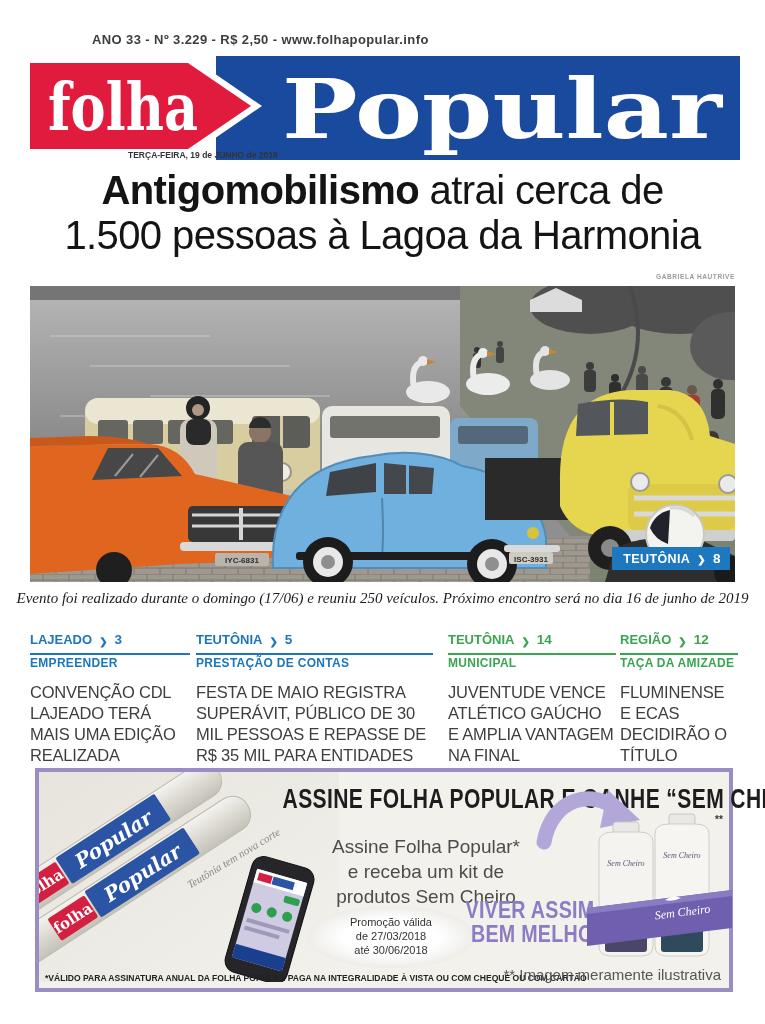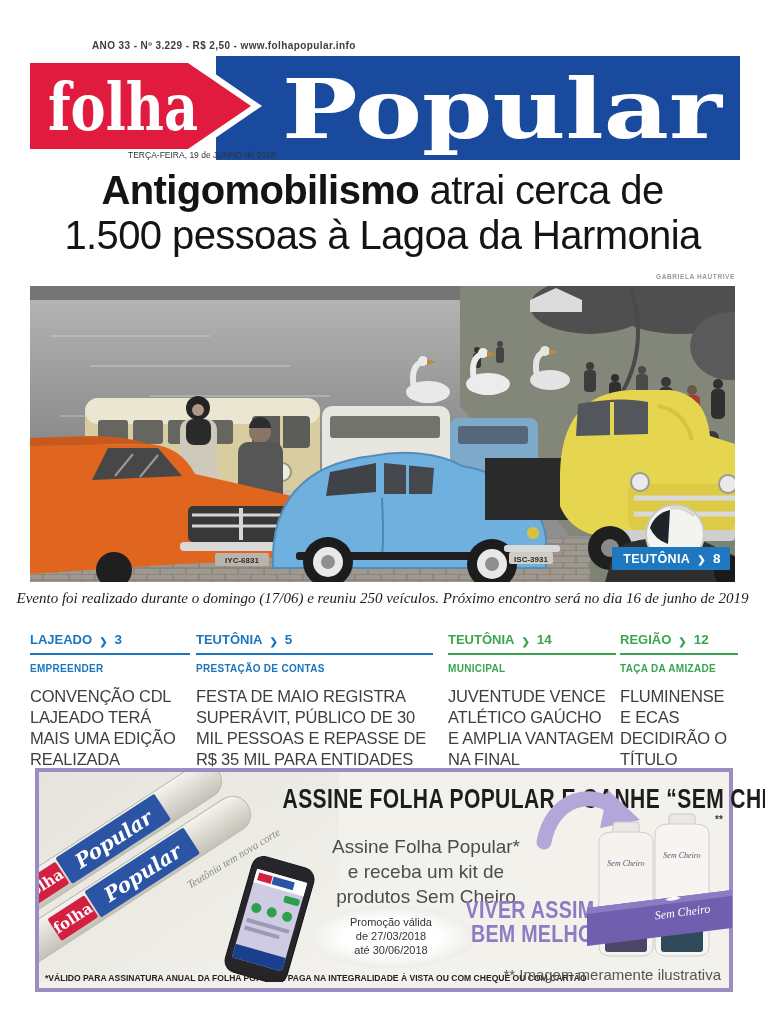--- a/index.html
+++ b/index.html
@@ -1,24 +1,24 @@
 <!DOCTYPE html>
 <html><head>
 <meta charset="utf-8">
 <style>
   html,body{margin:0;padding:0;background:#fff;}
   .page{position:relative;width:765px;height:1024px;background:#fff;overflow:hidden;
         font-family:"Liberation Sans",sans-serif;}
 
   
-  .info-line{position:absolute;left:92px;top:40px;font-size:10px;font-weight:700;
+  .info-line{position:absolute;left:92px;top:32px;font-size:13px;font-weight:700;
              color:#3d3d3d;letter-spacing:.4px;}
   .logo-svg{position:absolute;left:30px;top:56px;}
   .logo-word{font-family:"DejaVu Serif",serif;font-weight:700;fill:#fff;}
-  .date-line{position:absolute;left:128px;top:150px;font-size:8.5px;font-weight:400;color:#333;}
+  .date-line{position:absolute;left:128px;top:150px;font-size:8.5px;font-weight:700;color:#333;}
 
   
   .headline{position:absolute;left:0;top:168px;width:765px;text-align:center;
             color:#141414;font-size:40px;line-height:1.12;letter-spacing:-.6px;font-weight:400;}
   .headline b{font-weight:700;}
   .photo-credit{position:absolute;right:30px;top:273px;font-size:6.5px;letter-spacing:.6px;
                 color:#9a9a9a;font-weight:700;}
   .photo{position:absolute;left:30px;top:286px;width:705px;height:296px;background:#ec4899;}
   .photo svg{display:block;}
   .photo-badge{position:absolute;right:5px;bottom:12px;background:#1e78c0;color:#fff;
@@ -32,21 +32,21 @@
   
   .brief{position:absolute;top:632px;}
   .brief.c1{left:30px;width:160px;}
   .brief.c2{left:196px;width:237px;}
   .brief.c3{left:448px;width:168px;}
   .brief.c4{left:620px;width:118px;}
   .brief-head{font-size:13px;font-weight:700;display:flex;align-items:flex-end;gap:7px;}
   .brief-head .chev{font-size:10px;}
   .brief-head .pg{font-size:13.5px;}
   .brief-rule{height:2px;margin-top:6px;}
-  .brief-kicker{margin-top:8px;font-size:10px;font-weight:700;letter-spacing:.3px;}
+  .brief-kicker{margin-top:1px;font-size:12px;font-weight:700;letter-spacing:.3px;}
   .brief-headline{margin-top:12px;font-size:16.5px;line-height:1.27;color:#3e3e3e;letter-spacing:-.2px;}
   .blue .brief-head,.blue .brief-kicker{color:#1b76bd;}
   .blue .brief-rule{background:#1b76bd;}
   .green .brief-head,.green .brief-kicker{color:#3aa551;}
   .green .brief-rule{background:#3aa551;}
 
   
   .ad{position:absolute;left:35px;top:768px;width:698px;height:224px;box-sizing:border-box;
       border:4px solid #9b8cc4;background:#f2f1ec;}
   .ad-title{position:absolute;left:188px;top:12px;width:505px;text-align:center;color:#1d1d1d;

